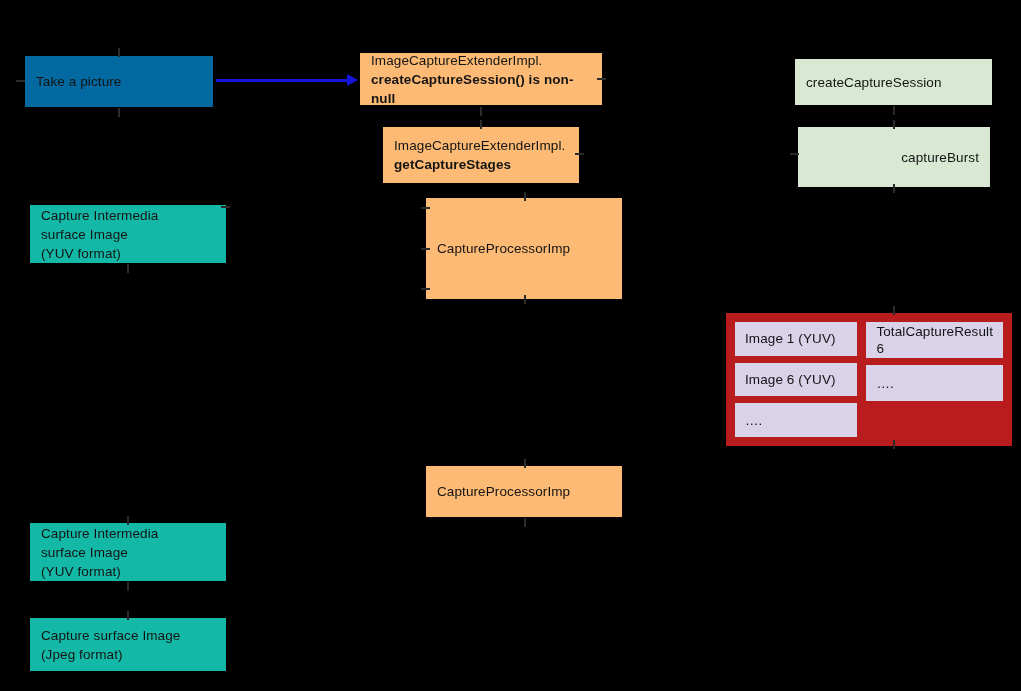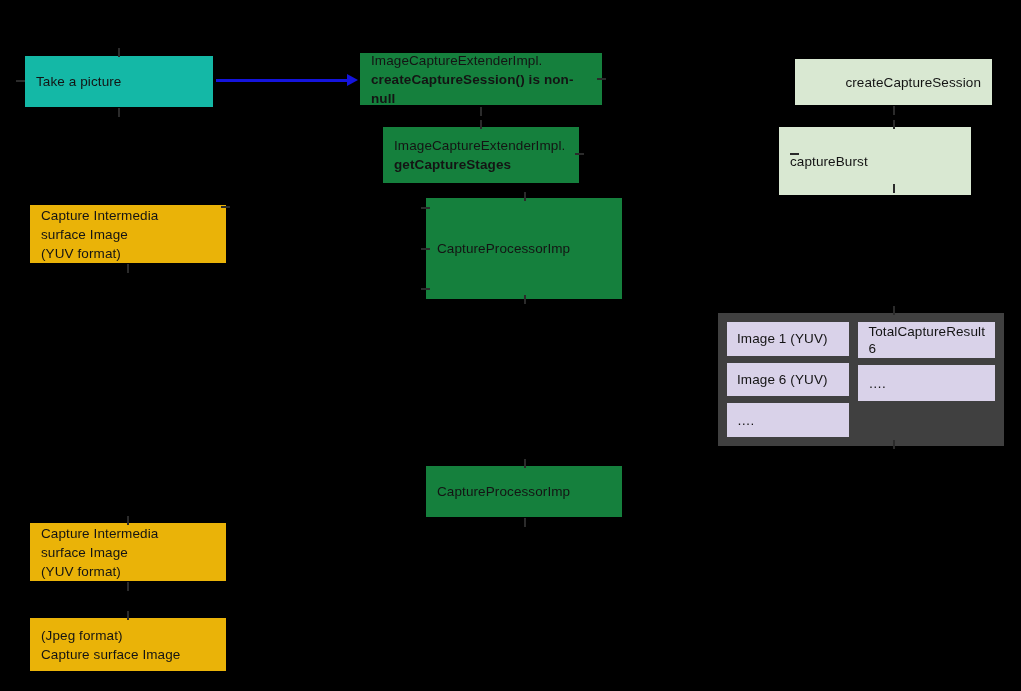--- a/index.html
+++ b/index.html
@@ -35,23 +35,23 @@
     font-size: 13.5px;
     line-height: 19px;
     padding: 0 11px;
     white-space: pre-line;
     letter-spacing: 0.1px;
   }
   .node .ln { display: block; }
   .node .ln.b { font-weight: bold; }
 
   
-  .fill-amber   { background: #14b8a6; }
-  .fill-cream   { background: #eab308; }
-  .fill-blue    { background: #15803d; }
+  .fill-amber   { background: #0369a1; }
+  .fill-cream   { background: #14b8a6; }
+  .fill-blue    { background: #fdba74; }
   .fill-green   { background: #d9e8d2; }
   .vmid   { justify-content: center; }
 
   
   .tick {
     position: absolute;
     background: #2b2b2b;
   }
   .tick.h { width: 9px; height: 1.5px; }
   .tick.v { width: 1.5px; height: 9px; }
@@ -66,24 +66,25 @@
     width: 0; height: 0;
     border-top: 6px solid transparent;
     border-bottom: 6px solid transparent;
     border-left: 11px solid #1414dc;
   }
 
   
   .grid-wrap {
     position: absolute;
     box-sizing: border-box;
-    background: #404040;
+    background: #b91c1c;
     display: flex;
     gap: 9px;
     padding: 9px;
+    margin-left: 8px;
   }
   .grid-col {
     display: flex;
     flex-direction: column;
     gap: 7px;
     flex: 1;
   }
   .grid-cell {
     background: #d9d2e9;
     color: #141414;
@@ -119,22 +120,22 @@
 
   <div class="node fill-cream vmid" style="left:30px; top:523px; width:196px; height:58px;">
     <span class="ln">Capture Intermedia</span>
     <span class="ln">surface Image</span>
     <span class="ln">(YUV format)</span>
   </div>
   <div class="tick v" style="left:127px; top:516px;"></div>
   <div class="tick v" style="left:127px; top:582px;"></div>
 
   <div class="node fill-cream vmid" style="left:30px; top:618px; width:196px; height:53px;">
+    <span class="ln">Capture surface Image</span>
     <span class="ln">(Jpeg format)</span>
-    <span class="ln">Capture surface Image</span>
   </div>
   <div class="tick v" style="left:127px; top:611px;"></div>
 
   <div class="arrow-line" style="left:216px; top:78.5px; width:133px; height:3px;"></div>
   <div class="arrow-head" style="left:347px; top:74px;"></div>
 
   <div class="node fill-blue vmid" style="left:360px; top:53px; width:242px; height:52px;">
     <span class="ln">ImageCaptureExtenderImpl.</span>
     <span class="ln b">createCaptureSession() is non-null</span>
   </div>
@@ -156,26 +157,26 @@
   <div class="tick h" style="left:421px; top:248px;"></div>
   <div class="tick h" style="left:421px; top:288px;"></div>
   <div class="tick v" style="left:524px; top:295px;"></div>
 
   <div class="node fill-blue vmid" style="left:426px; top:466px; width:196px; height:51px;">
     <span class="ln">CaptureProcessorImp</span>
   </div>
   <div class="tick v" style="left:524px; top:459px;"></div>
   <div class="tick v" style="left:524px; top:518px;"></div>
 
-  <div class="node fill-green vmid" style="left:795px; top:59px; width:197px; height:46px;text-align:right;">
+  <div class="node fill-green vmid" style="left:795px; top:59px; width:197px; height:46px;">
     <span class="ln">createCaptureSession</span>
   </div>
   <div class="tick v" style="left:893px; top:106px;"></div>
 
-  <div class="node fill-green vmid" style="left:779px; top:127px; width:192px; height:68px;">
+  <div class="node fill-green vmid" style="left:798px; top:127px; width:192px; height:60px;text-align:right;">
     <span class="ln">captureBurst</span>
   </div>
   <div class="tick v" style="left:893px; top:120px;"></div>
   <div class="tick h" style="left:790px; top:153px;"></div>
   <div class="tick v" style="left:893px; top:184px;"></div>
 
   <div class="grid-wrap" style="left:718px; top:313px; width:286px; height:133px;">
     <div class="grid-col">
       <div class="grid-cell">Image 1 (YUV)</div>
       <div class="grid-cell">Image 6 (YUV)</div>

